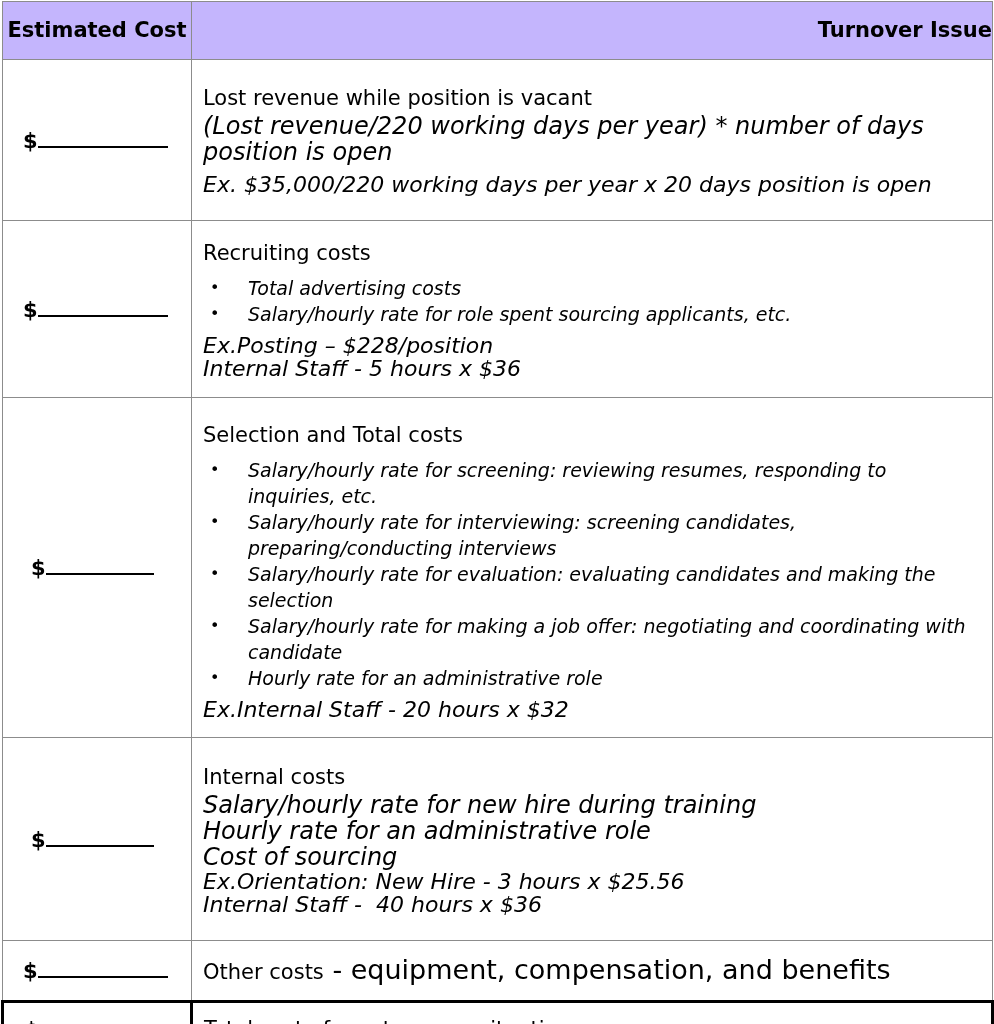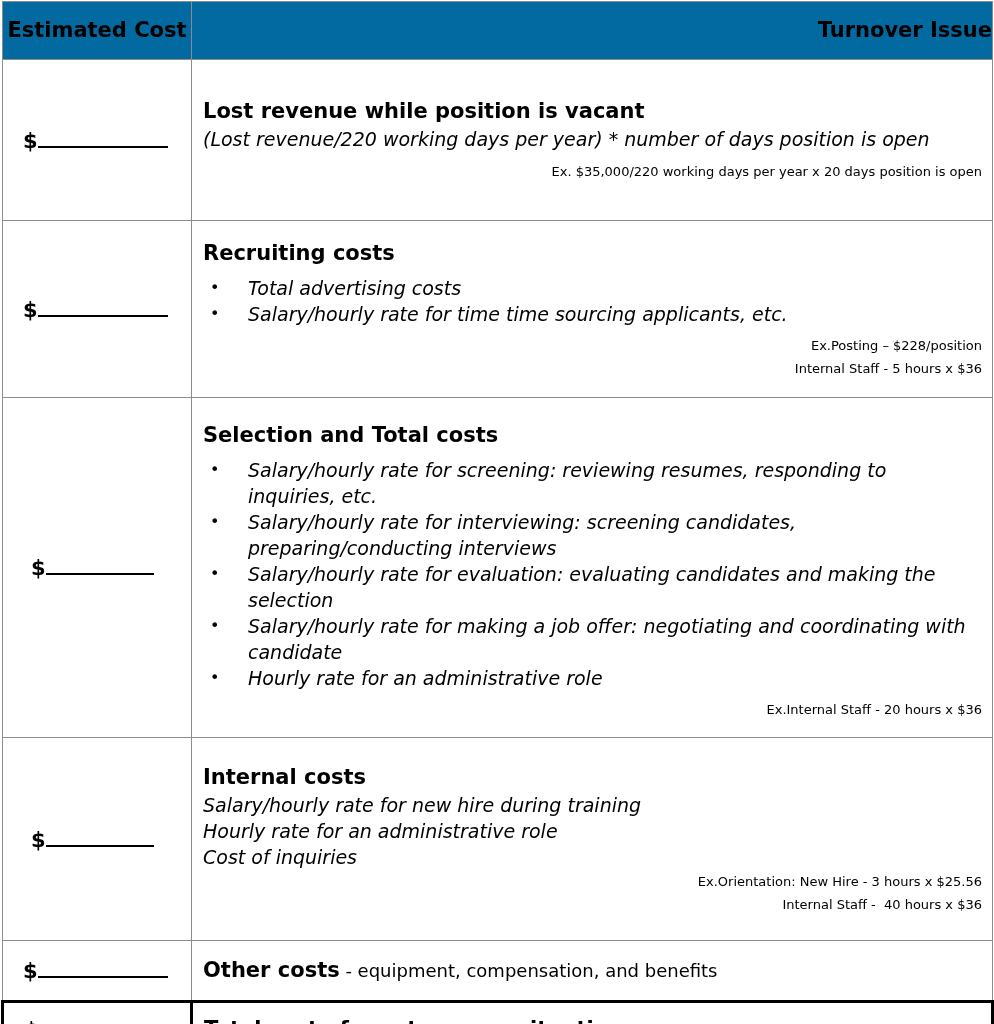--- a/index.html
+++ b/index.html
@@ -6,42 +6,42 @@
   body { width: 994px; height: 1024px; position: relative; font-family: "DejaVu Sans", sans-serif; color: #000; }
   table.cost-table {
     position: absolute; left: 1px; top: 1px;
     width: 990px;
     border-collapse: collapse;
     table-layout: fixed;
   }
   col.c1 { width: 189px; }
   col.c2 { width: 801px; }
   td, th { border: 1px solid #8c8c8c; vertical-align: middle; padding: 0; }
-  th { background: #0369a1; font-weight: bold; font-size: 21px; line-height: 27px; }
+  th { background: #c4b5fd; font-weight: bold; font-size: 21px; line-height: 27px; }
   tr.head th { height: 57px; }
   th.h1 { text-align: center; }
   th.h2 { text-align: right; }
   td.cost { font-weight: bold; font-size: 21px; padding-left: 20px; }
   td.cost.short { padding-left: 28px; }
   .blank { display: inline-block; border-bottom: 2px solid #000; width: 130px; height: 18px; vertical-align: baseline; }
   td.cost.short .blank { width: 108px; }
   td.issue { padding: 10px 10px 10px 11px; }
-  .title { font-weight: bold; font-size: 21px; line-height: 29px; }
-  .desc { font-style: italic; font-size: 19px; line-height: 26px; }
-  .ex { font-size: 13px; line-height: 23px; text-align: right; }
+  .title { font-weight: normal; font-size: 21px; line-height: 29px; }
+  .desc { font-style: italic; font-size: 24px; line-height: 26px; }
+  .ex { font-style: italic; font-size: 22px; line-height: 23px; }
   ul.bul { margin: 7px; padding: 0; list-style: none; }
   ul.bul li { position: relative; padding-left: 38px; font-style: italic; font-size: 19px; line-height: 26px; }
   ul.bul li::before { content: "\2022"; position: absolute; left: 0; font-style: normal; font-size: 16px; }
   tr.r1 td { height: 140px; }
   tr.r2 td { height: 156px; }
   tr.r3 td { height: 313px; }
   tr.r4 td { height: 182px; }
   tr.r5 td { height: 59px; }
   tr.r6 td { height: 52px; border: 3px solid #000; }
-  .other-rest { font-weight: normal; font-size: 18px; }
+  .other-rest { font-weight: normal; font-size: 27px; }
   td.issue.single { padding-top: 0; padding-bottom: 0; }
   td.issue.r3pad { padding-top: 16px; }
 </style>
 </head>
 <body>
 
 <table class="cost-table">
   <colgroup>
       <col class="c1">
       <col class="c2">
@@ -64,53 +64,53 @@
   </tr>
 
   <tr class="r2">
     <td class="cost">
       <span>$</span><span class="blank"></span>
     </td>
     <td class="issue">
       <div class="title">Recruiting costs</div>
       <ul class="bul">
         <li>Total advertising costs</li>
-        <li>Salary/hourly rate for time time sourcing applicants, etc.</li>
+        <li>Salary/hourly rate for role spent sourcing applicants, etc.</li>
       </ul>
       <div class="ex">Ex.Posting – $228/position</div>
       <div class="ex">Internal Staff - 5 hours x $36</div>
     </td>
   </tr>
 
   <tr class="r3">
     <td class="cost short">
       <span>$</span><span class="blank"></span>
     </td>
     <td class="issue r3pad">
       <div class="title">Selection and Total costs</div>
       <ul class="bul">
         <li>Salary/hourly rate for screening: reviewing resumes, responding to inquiries, etc.</li>
         <li>Salary/hourly rate for interviewing: screening candidates, preparing/conducting interviews</li>
         <li>Salary/hourly rate for evaluation: evaluating candidates and making the selection</li>
         <li>Salary/hourly rate for making a job offer: negotiating and coordinating with candidate</li>
         <li>Hourly rate for an administrative role</li>
       </ul>
-      <div class="ex">Ex.Internal Staff - 20 hours x $36</div>
+      <div class="ex">Ex.Internal Staff - 20 hours x $32</div>
     </td>
   </tr>
 
   <tr class="r4">
     <td class="cost short">
       <span>$</span><span class="blank"></span>
     </td>
     <td class="issue">
       <div class="title">Internal costs</div>
       <div class="desc">Salary/hourly rate for new hire during training</div>
       <div class="desc">Hourly rate for an administrative role</div>
-      <div class="desc">Cost of inquiries</div>
+      <div class="desc">Cost of sourcing</div>
       <div class="ex">Ex.Orientation: New Hire - 3 hours x $25.56</div>
       <div class="ex" style="white-space:pre">Internal Staff -  40 hours x $36</div>
     </td>
   </tr>
 
   <tr class="r5">
     <td class="cost">
       <span>$</span><span class="blank"></span>
     </td>
     <td class="issue single">

